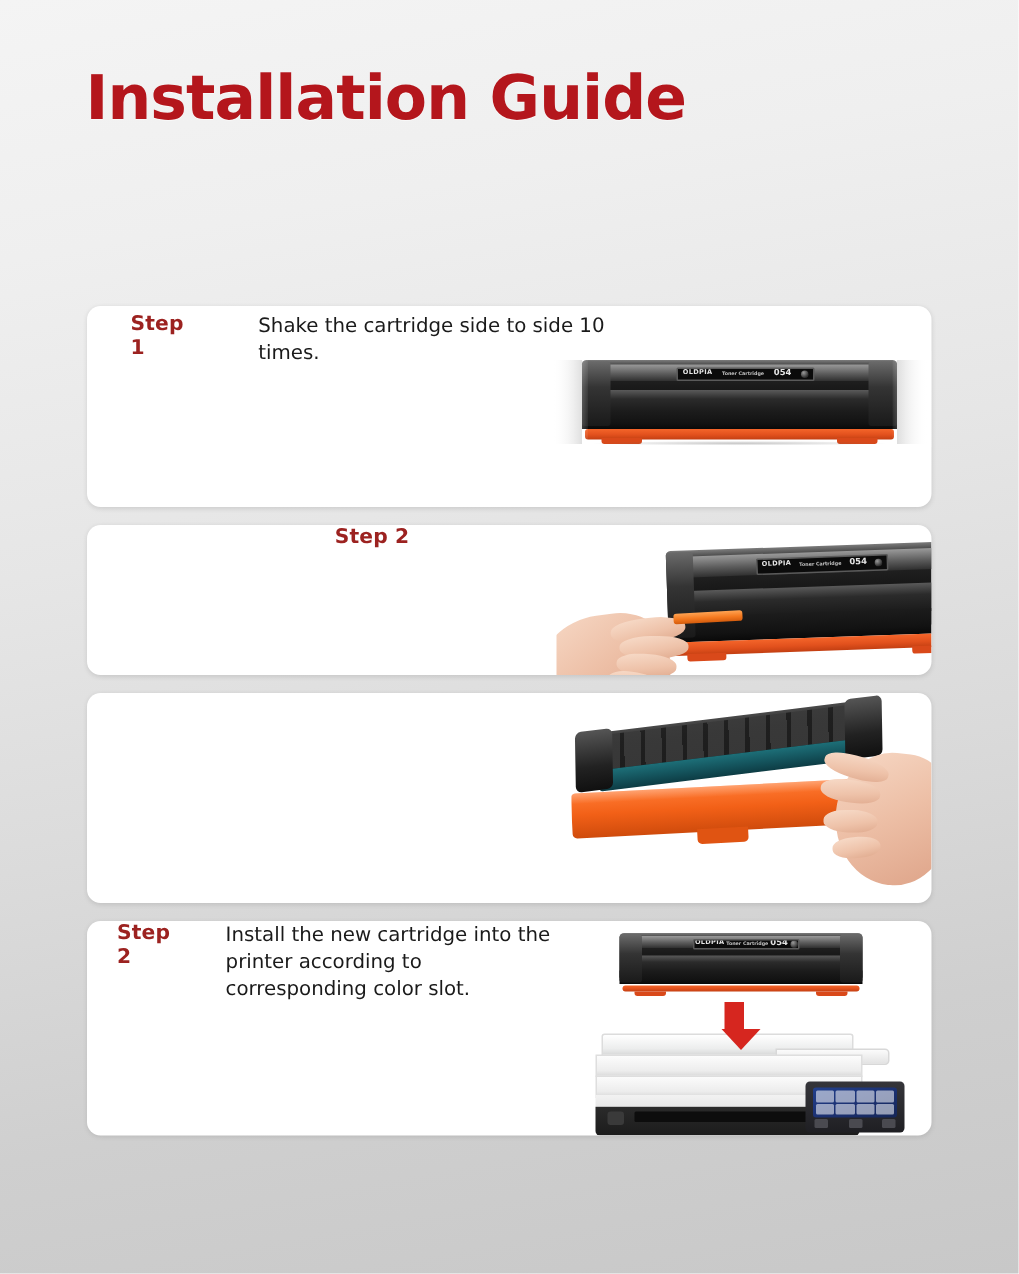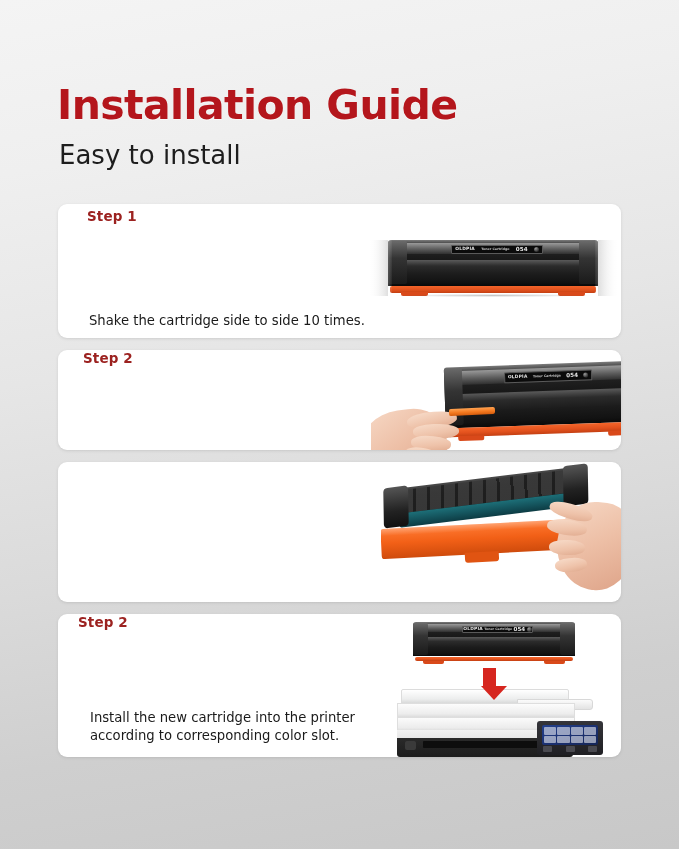--- a/index.html
+++ b/index.html
@@ -19,21 +19,20 @@
     width: 679px;
     height: 849px;
   }
 
   
   .header {
     position: absolute;
     left: 57px;
     top: 44px;
     width: 560px;
-    margin-top: 40px;
   }
   .main-title {
     font-family: "DejaVu Sans", sans-serif;
     font-size: 41px;
     font-weight: bold;
     letter-spacing: -0.6px;
     color: #b4161c;
     margin: 0;
     line-height: 1.05;
     text-shadow: 0 1px 0 rgba(255,255,255,0.55);
@@ -67,42 +66,42 @@
   .card.c3 { height: 140px; }
   .card.c4 { height: 143px; }
 
   .card-text {
     position: absolute;
     left: 25px;
     top: 0;
     width: 330px;
     height: 100%;
     display: flex;
-    flex-direction: column;
-    justify-content: space-between;
+    flex-direction: row;
+    justify-content: center;
     z-index: 3;
     gap: 36px;
   }
   .card.c1 .card-text { top: 4px; }
   .card.c4 .card-text { left: 20px; width: 300px; }
 
   .step-label {
     font-family: "DejaVu Sans", sans-serif;
     font-size: 13.5px;
     font-weight: bold;
     color: #9c2220;
     margin: 0 0 9px 0;
     letter-spacing: 0.1px;
   }
   .step-desc {
     font-family: "DejaVu Sans", sans-serif;
     font-size: 13.2px;
     font-weight: 400;
     color: #1a1a1a;
-    margin: 12px;
+    margin: 1px;
     line-height: 1.38;
   }
   .card.c1 .step-label { margin-left: 4px; }
   .card.c1 .step-desc { margin-left: 6px; }
 
   .card-art {
     position: absolute;
     right: 0;
     top: 0;
     height: 100%;
@@ -496,21 +495,20 @@
     border-radius: 1px;
   }
 </style>
 </head>
 <body>
 
 <div class="page">
 
   <div class="header">
     <h1 class="main-title">Installation Guide</h1>
-    <div class="sub-title">Easy to install</div>
   </div>
 
   <div class="cards">
 
     <div class="card c1">
       <div class="card-text">
         <div class="step-label">Step 1</div>
         <div class="step-desc">Shake the cartridge side to side 10 times.</div>
       </div>
       <div class="card-art art1">

